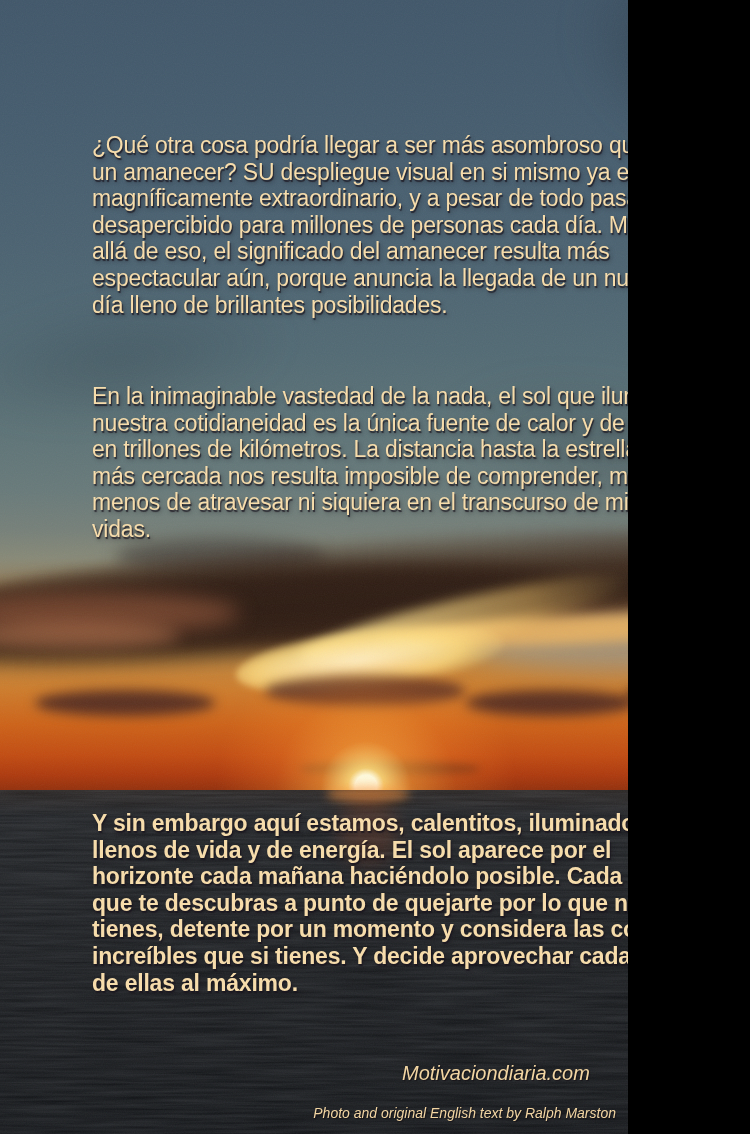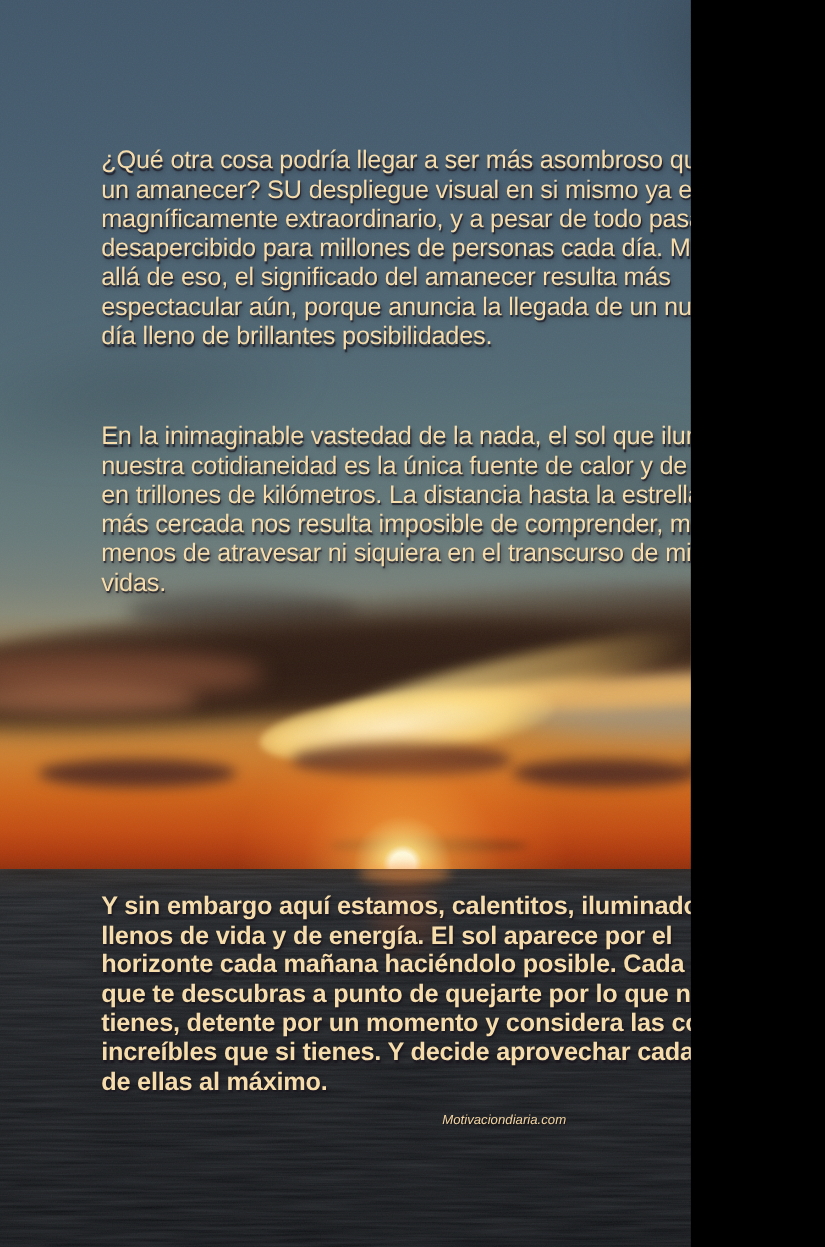--- a/index.html
+++ b/index.html
@@ -86,21 +86,21 @@
     z-index:50;
   }
   .q1 { top:132px; }
   .q2 { top:383px; }
   .q3 { top:810px;font-weight:bold; }
   .credit {
     position:absolute; z-index:50;
     font-style:italic; color:#f2d5a2;
     text-shadow:1px 1px 1px rgba(20,15,20,.8);
   }
-  .site-credit  { left:402px; top:1011px; font-size:12px; }
+  .site-credit  { left:402px; top:1062px; font-size:20px; }
   .photo-credit { right:12px;  top:1105px; font-size:14px; }
 </style>
 </head>
 <body>
 
 <div class="poster">
 
   <div class="sky"></div>
   <div class="layer wisp-tr"></div>
   <div class="layer wisp-mid1"></div>
@@ -155,14 +155,15 @@
 vidas.</div>
   <div class="quote q3">Y sin embargo aquí estamos, calentitos, iluminados,
 llenos de vida y de energía. El sol aparece por el
 horizonte cada mañana haciéndolo posible. Cada vez
 que te descubras a punto de quejarte por lo que no
 tienes, detente por un momento  y considera las cosas
 increíbles que si tienes. Y decide aprovechar cada una
 de ellas al máximo.</div>
 
   <div class="credit site-credit">Motivaciondiaria.com</div>
+  <div class="credit photo-credit">Photo and original English text by Ralph Marston</div>
 
 </div>
 
 </body></html>

